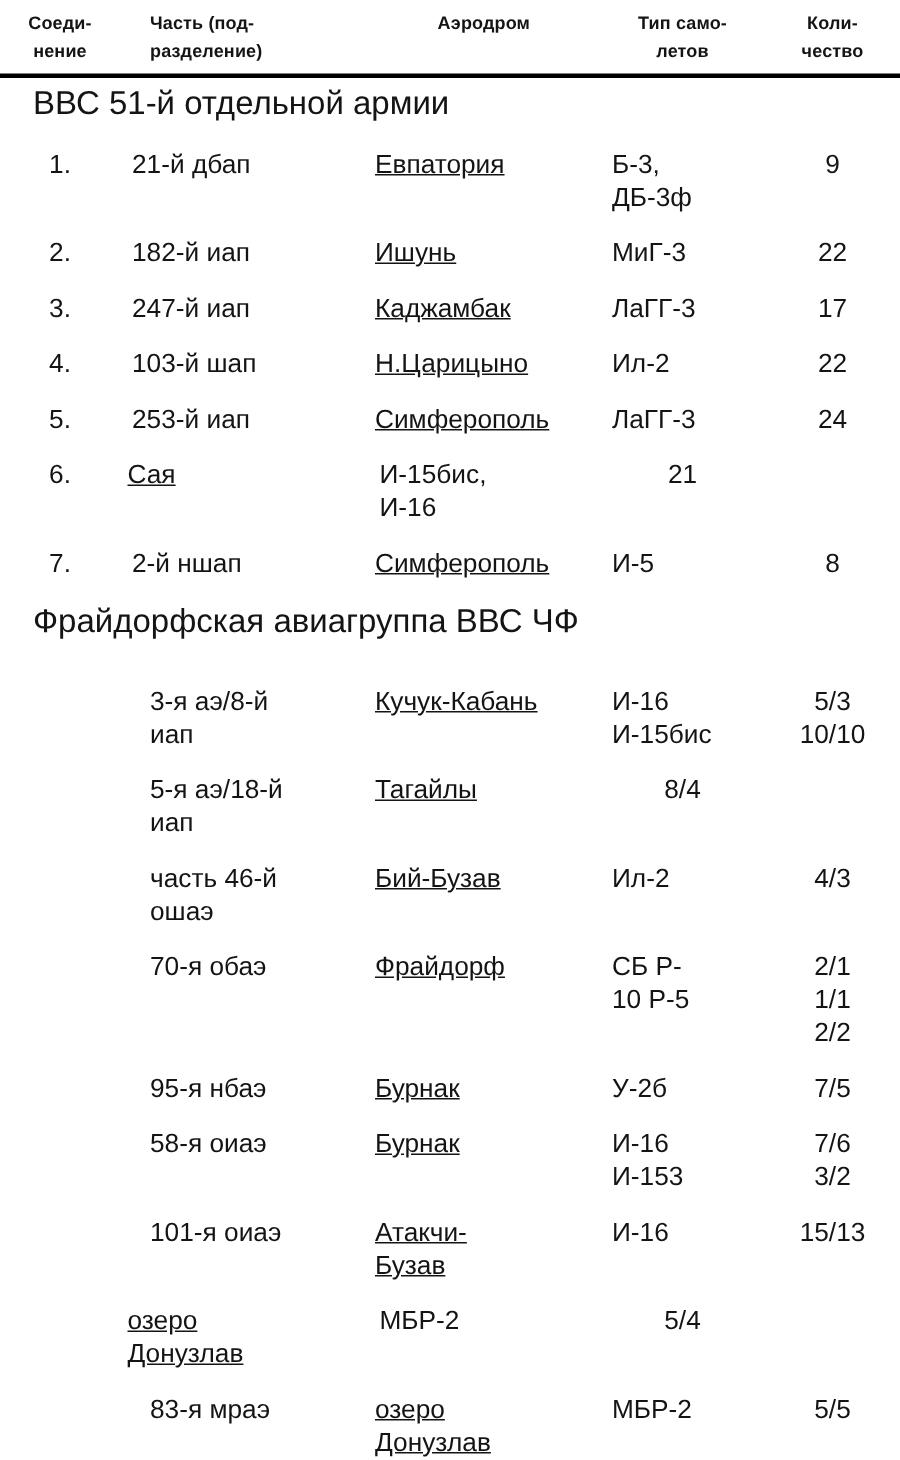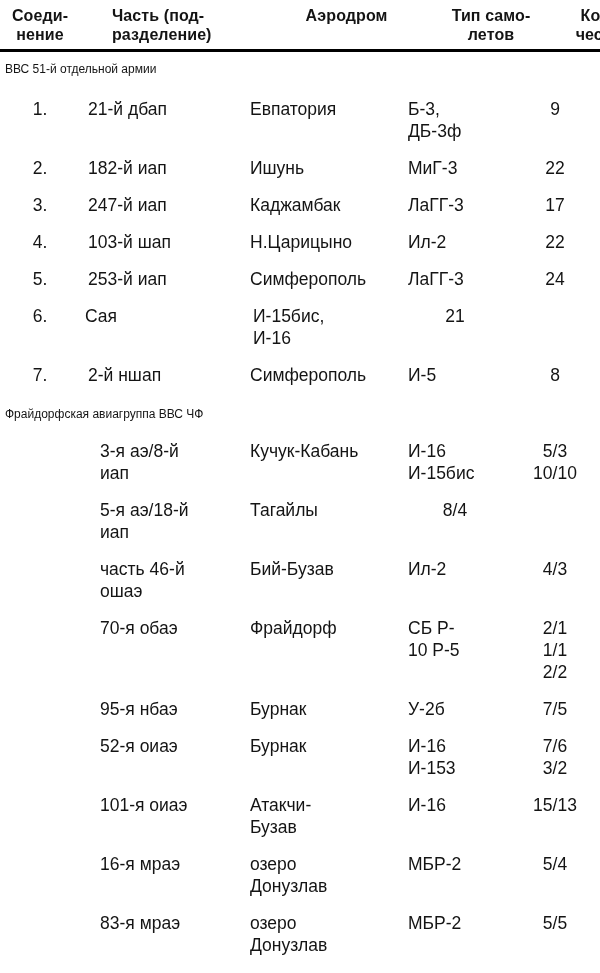--- a/index.html
+++ b/index.html
@@ -13,55 +13,54 @@
   .page { padding-top: 6px; }
 
   .grid {
     display: grid;
     grid-template-columns: 80px 165px 155px 110px 90px;
   }
 
   
   .thead {
     font-weight: bold;
-    font-size: 16px;
+    font-size: 12px;
     line-height: 19px;
     letter-spacing: 0.1px;
     white-space: pre-line;
-    gap: 12px;
   }
   .thead .c1 { text-align: center; }
   .thead .c2 { padding-left: 20px; }
   .thead .c3, .thead .c4, .thead .c5 { text-align: center; }
 
   .rule {
     height: 3px;
     background: #000;
     margin-top: 5px;
   }
 
   .section-title {
-    font-size: 12px;
+    font-size: 22px;
     line-height: 22px;
-    padding-left: 5px;
+    padding-left: 22px;
   }
   .title-1 { margin-top: 6px; margin-bottom: 18px; }
-  .title-2 { margin-top: 17px; margin-bottom: 15px; }
+  .title-2 { margin-top: 17px; margin-bottom: 31px; }
 
   
   .row {
     font-size: 17.5px;
     line-height: 22px;
     margin-bottom: 15px;
     white-space: pre-line;
   }
   .row .c1 { text-align: center; }
   .row .c2 { padding-left: 8px; }
   .sec2 .c2 { padding-left: 20px; }
-  .row .c3 { padding-left: 5px; }
+  .row .c3 { padding-left: 5px; text-decoration: underline; }
   .row .c4 { padding-left: 8px; }
   .row .c5 { text-align: center; }
 </style>
 </head>
 <body>
 
 <div class="page">
 
   <div class="grid thead">
     <div class="c1">Соеди-
@@ -180,40 +179,39 @@
   <div class="grid row sec2">
     <div class="c1"></div>
     <div class="c2">95-я нбаэ</div>
     <div class="c3">Бурнак</div>
     <div class="c4">У-2б</div>
     <div class="c5">7/5</div>
   </div>
 
   <div class="grid row sec2">
     <div class="c1"></div>
-    <div class="c2">52-я оиаэ</div>
+    <div class="c2">58-я оиаэ</div>
     <div class="c3">Бурнак</div>
     <div class="c4">И-16
 И-153</div>
     <div class="c5">7/6
 3/2</div>
   </div>
 
   <div class="grid row sec2">
     <div class="c1"></div>
     <div class="c2">101-я оиаэ</div>
     <div class="c3">Атакчи-
 Бузав</div>
     <div class="c4">И-16</div>
     <div class="c5">15/13</div>
   </div>
 
   <div class="grid row sec2">
     <div class="c1"></div>
-    <div class="c2">16-я мраэ</div>
     <div class="c3">озеро
 Донузлав</div>
     <div class="c4">МБР-2</div>
     <div class="c5">5/4</div>
   </div>
 
   <div class="grid row sec2">
     <div class="c1"></div>
     <div class="c2">83-я мраэ</div>
     <div class="c3">озеро

